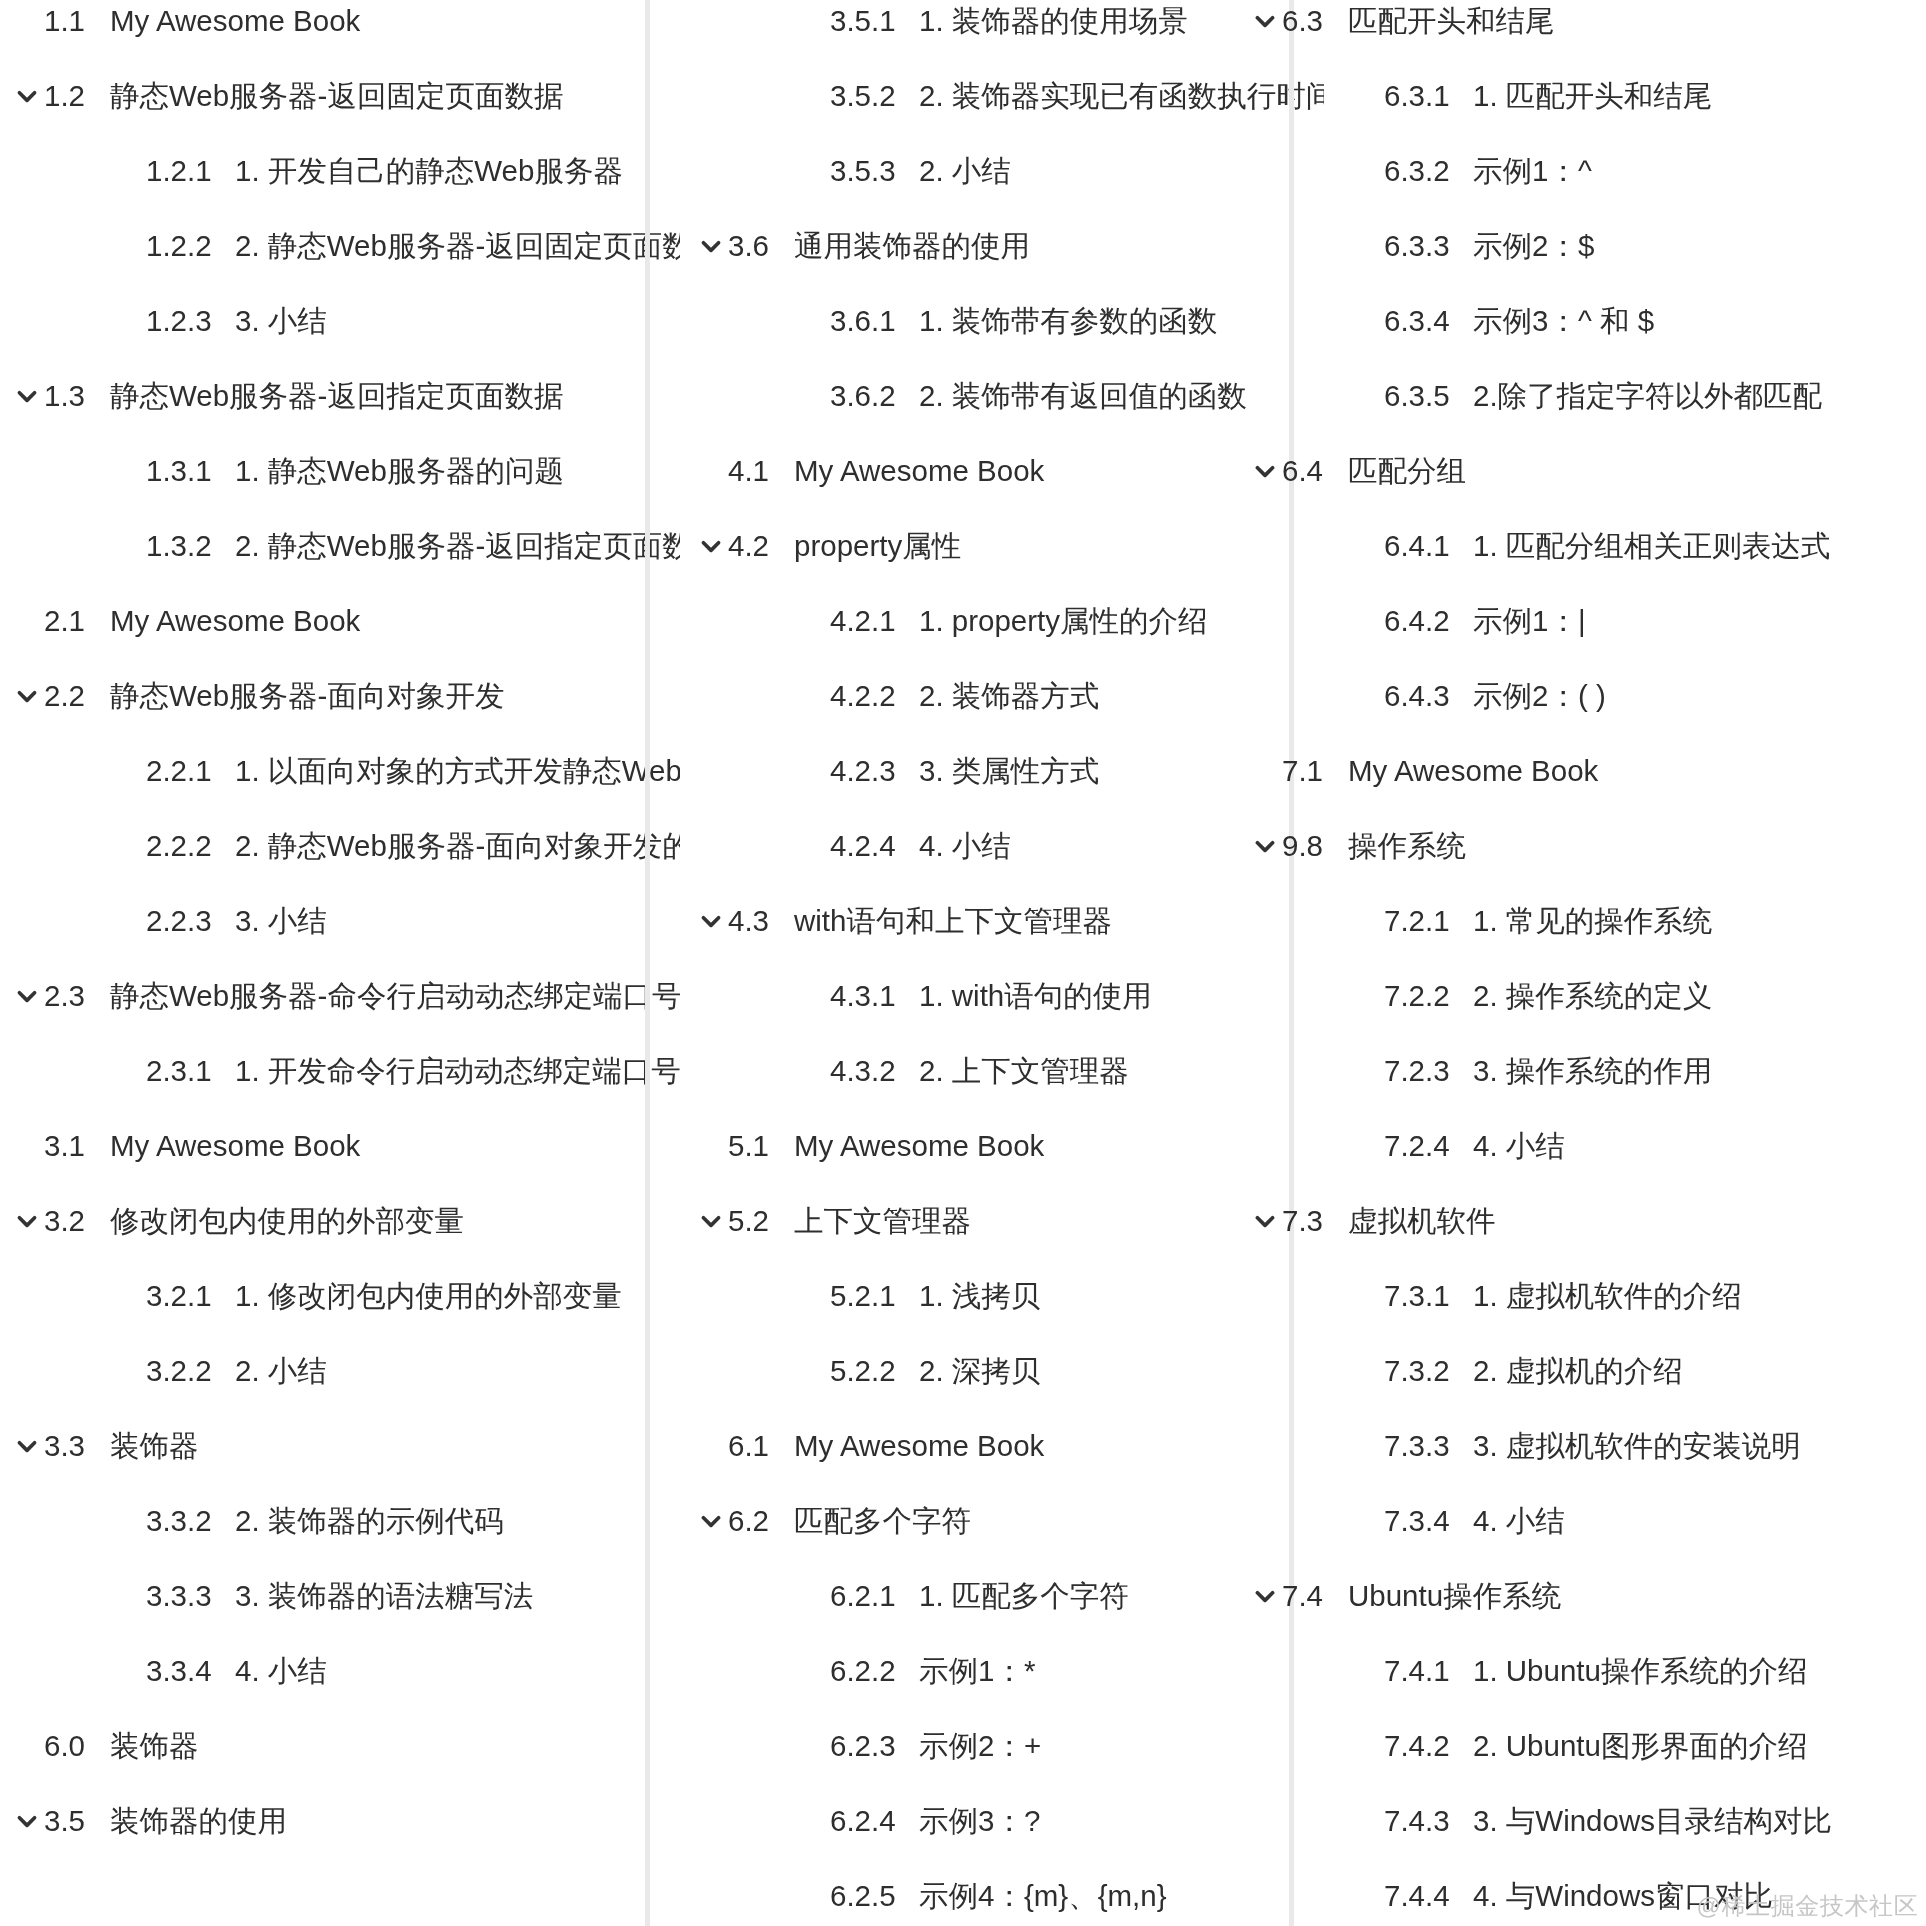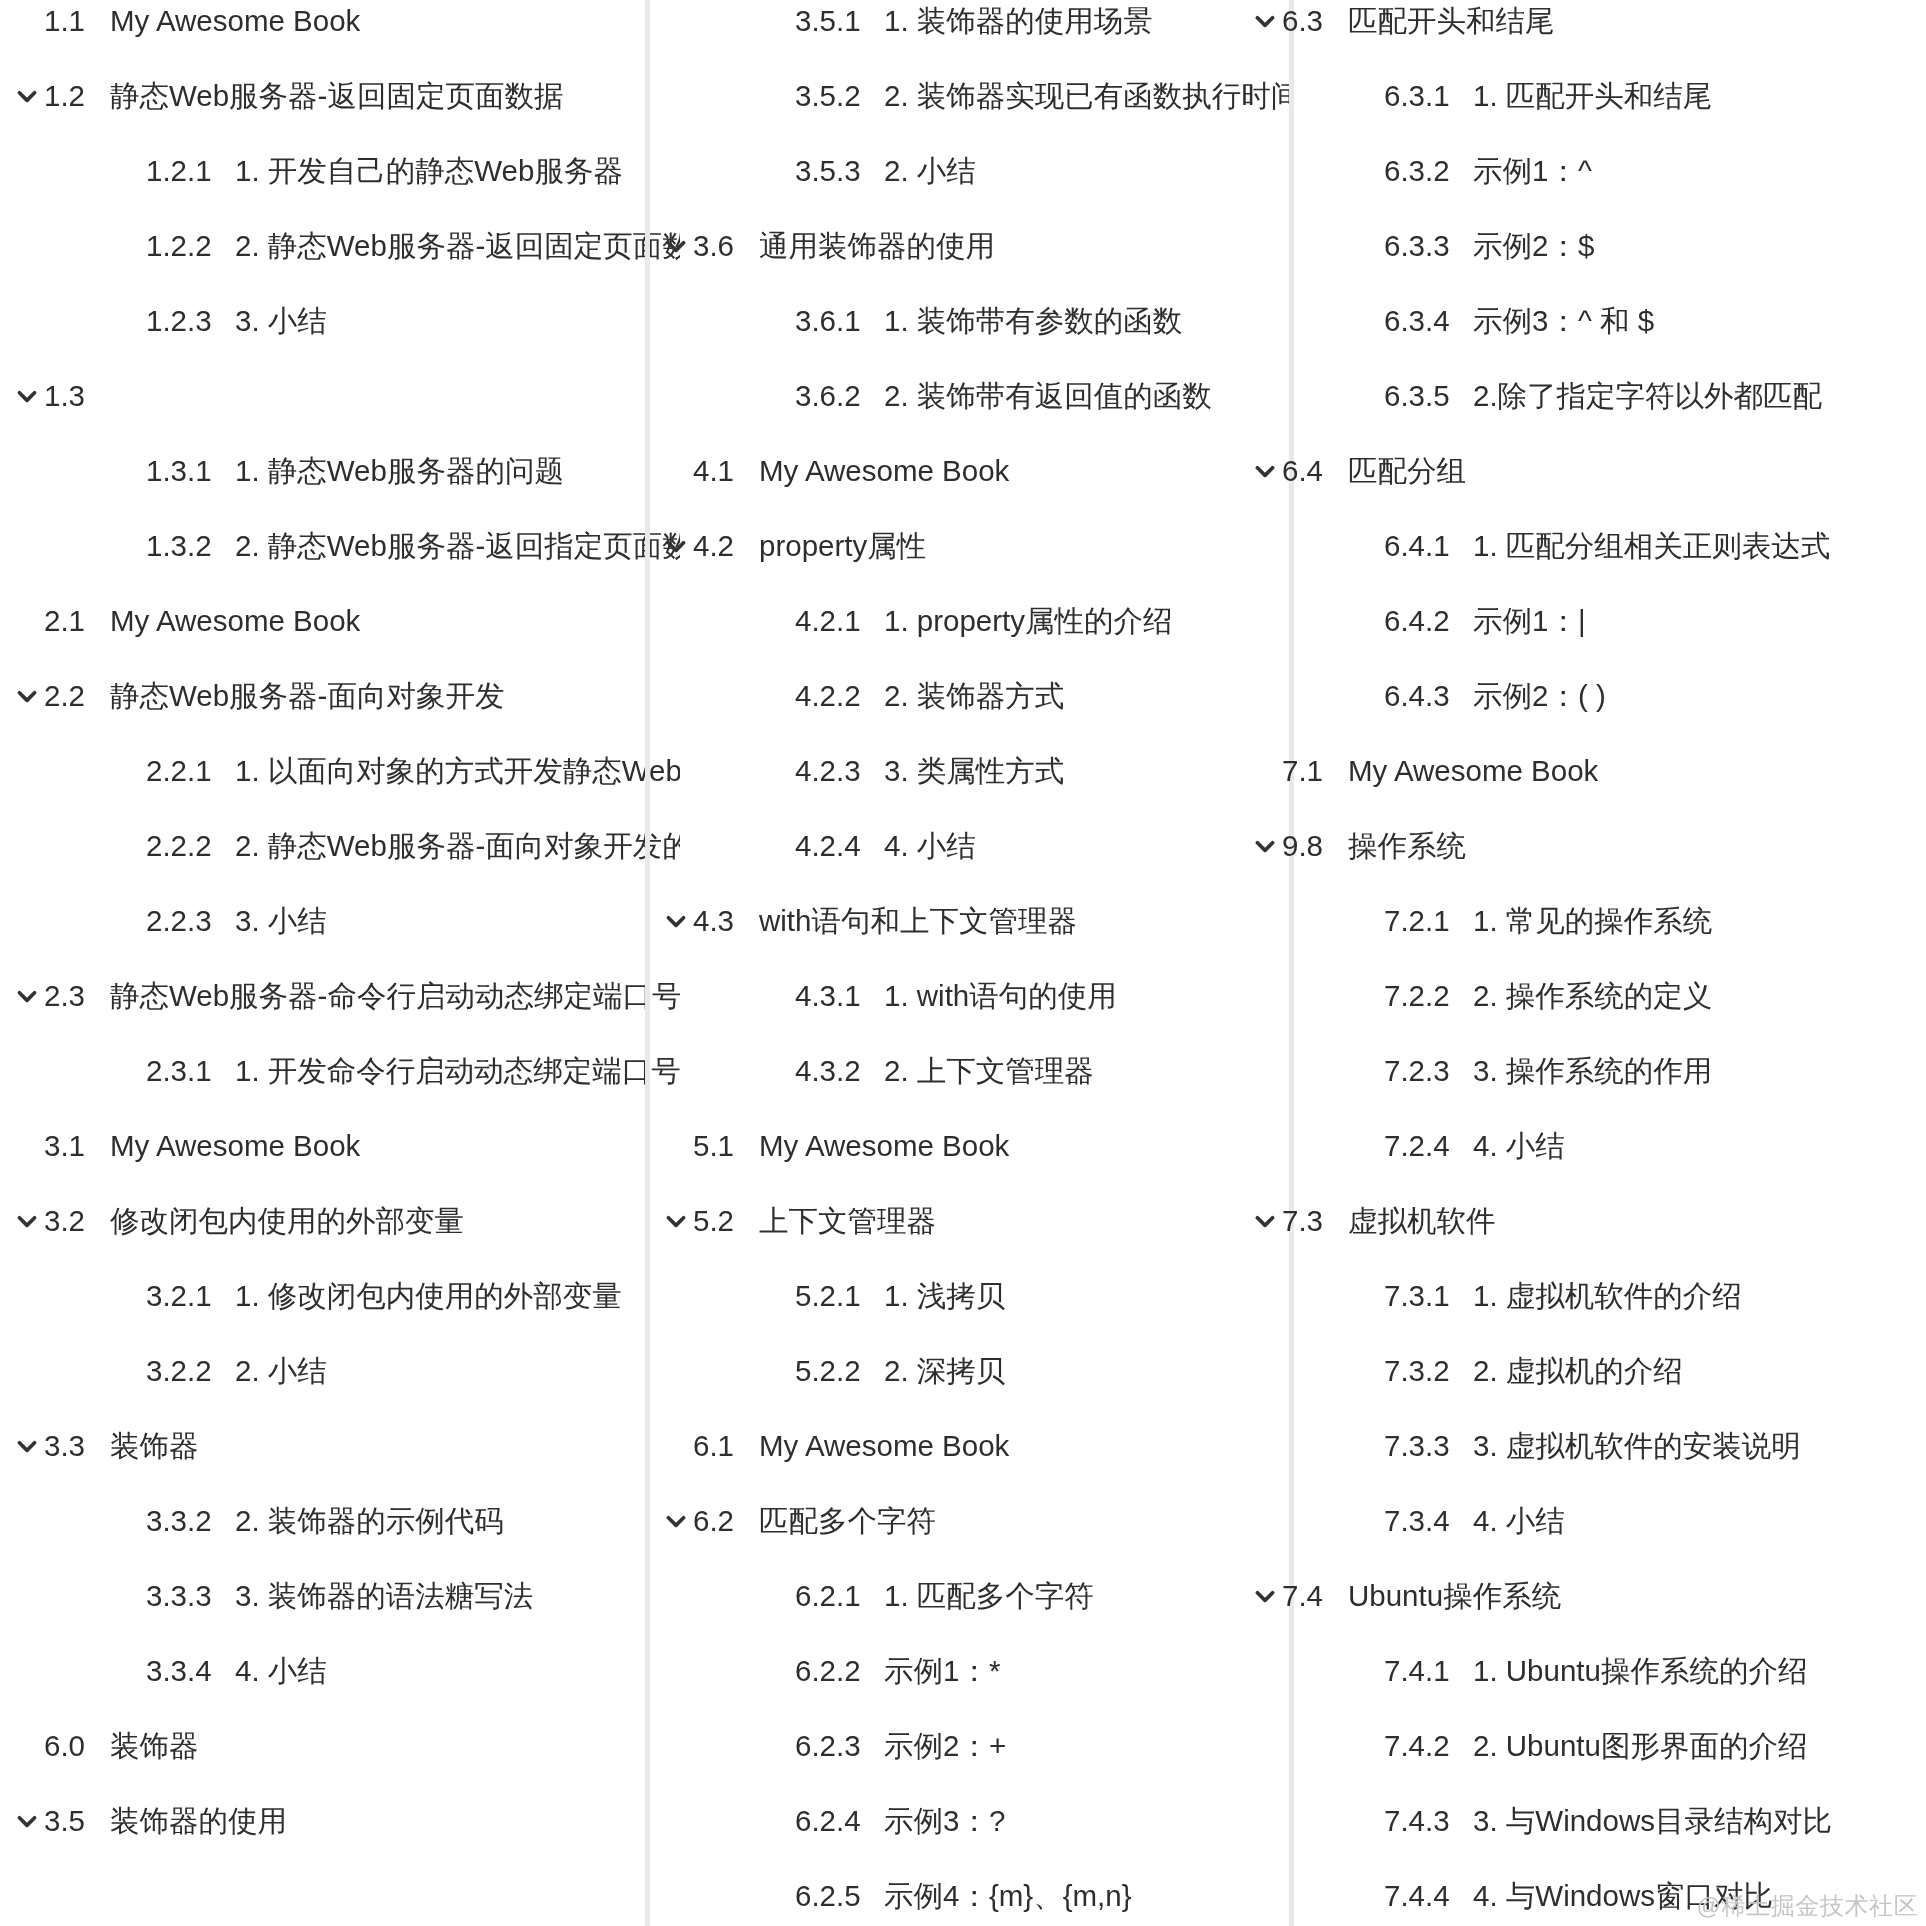--- a/index.html
+++ b/index.html
@@ -11,21 +11,21 @@
   *{margin:0;padding:0;box-sizing:border-box;}
   html,body{width:1926px;height:1926px;overflow:hidden;}
   body{
     background:var(--bg);
     font-family:"Liberation Sans","DejaVu Sans",sans-serif;
     color:var(--text);
   }
   .toc-panel{position:relative;width:1926px;height:1926px;background:var(--bg);}
   .toc-column{position:absolute;top:0;height:1926px;overflow:hidden;}
   .col-1{left:0;width:680px;}
-  .col-2{left:649px;width:640px;}
+  .col-2{left:684px;width:640px;}
   .col-3{left:1238px;width:632px;}
   .divider{position:absolute;top:0;width:4.5px;height:1926px;background:var(--divider);}
   .divider-1{left:645px;}
   .divider-2{left:1289px;}
   .col-inner{margin-top:-16.7px;}
   .row{
     position:relative;
     height:75px;
     display:flex;
     align-items:center;
@@ -89,20 +89,21 @@
           <span class="num">1.2.3</span>
           <span class="title">3. 小结</span>
         </div>
         <div class="row lvl2">
           <span class="chev">
             <svg viewBox="0 0 24 24" fill="none" stroke="#333333" stroke-width="3.4" stroke-linecap="round" stroke-linejoin="round">
               <path d="M5 9 L12 16 L19 9"></path>
             </svg>
           </span>
           <span class="num">1.3</span>
+          <span class="title">静态Web服务器-返回指定页面数据</span>
         </div>
         <div class="row lvl3">
           <span class="num">1.3.1</span>
           <span class="title">1. 静态Web服务器的问题</span>
         </div>
         <div class="row lvl3">
           <span class="num">1.3.2</span>
           <span class="title">2. 静态Web服务器-返回指定页面数据</span>
         </div>
         <div class="row lvl2">

